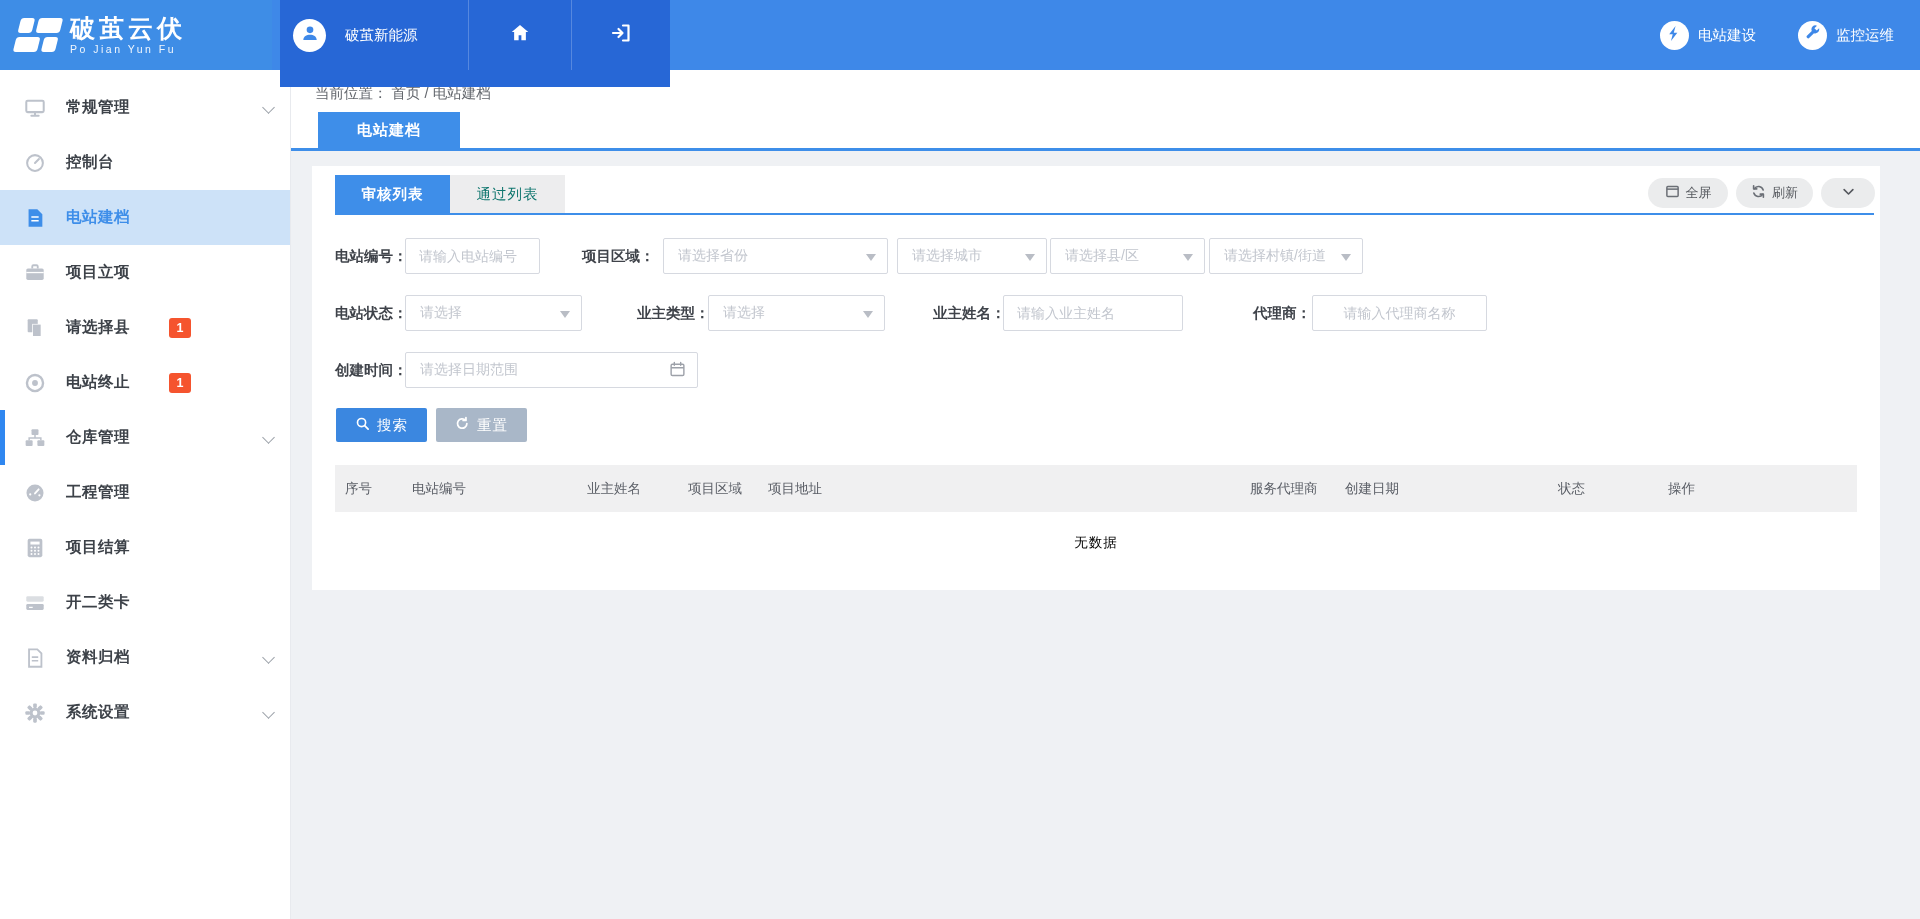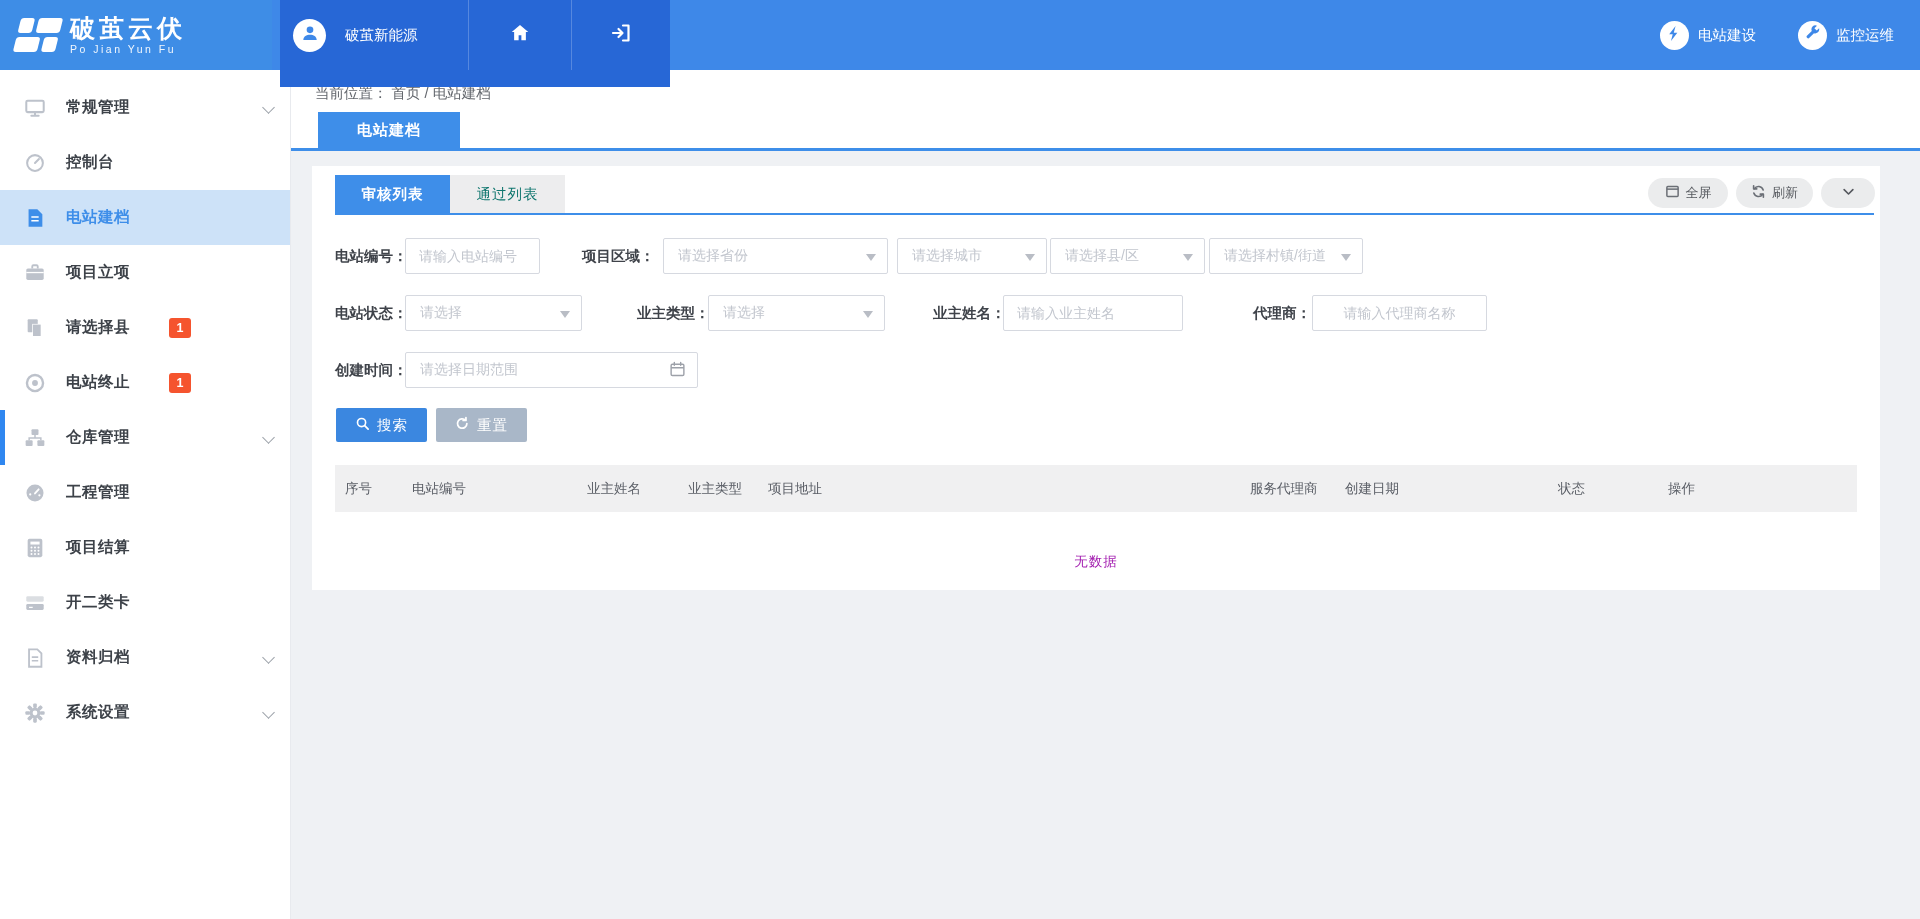--- a/index.html
+++ b/index.html
@@ -78,21 +78,21 @@
 
   .row1 .f { top:72px; }  .row2 .f { top:129px; }  .row3 .f { top:186px; }
 
   .btn { position:absolute; top:242px; width:91px; height:34px; border:none; border-radius:2px; color:#fff; font-size:14.5px; display:flex; align-items:center; justify-content:center; gap:7px; cursor:pointer; font-family:inherit; letter-spacing:1px; }
   .btn-search { left:24px; background:#3B87E0; }
   .btn-reset  { left:124px; background:#A9B7C8; }
 
   .thead { position:absolute; left:23px; top:299px; width:1522px; height:47px; background:#F0F0F1; }
   .th { position:absolute; top:0; line-height:47px; font-size:13.5px; color:#5A5E66; white-space:nowrap; }
   .empty-row { position:absolute; left:23px; top:346px; width:1522px; height:60px; display:flex; align-items:flex-start; justify-content:center; padding-top:22px; }
-  .empty-txt { font-size:13.5px; color:#a21caf; letter-spacing:1px;margin-top:19px; }
+  .empty-txt { font-size:13.5px; color:#000000; letter-spacing:1px; }
 </style>
 </head>
 <body>
 
 <div class="app">
 
   <header class="topbar">
     <div class="logo-sec">
       <div class="logo-mark">
         <i class="lm1"></i>
@@ -397,21 +397,21 @@
               <path d="M19 12a7.5 7.5 0 11-2.2-5.3" stroke="#fff" stroke-width="2.8" stroke-linecap="round"></path>
               <path d="M17.5 2.5v4.5H13" stroke="#fff" stroke-width="2.8" stroke-linecap="round" stroke-linejoin="round"></path>
             </svg></span>
         <span>重置</span>
       </button>
 
       <div class="thead" id="thead">
           <span class="th" style="left: 10px;">序号</span>
           <span class="th" style="left: 52px; margin-left: 25px;">电站编号</span>
           <span class="th" style="left: 252px;">业主姓名</span>
-          <span class="th" style="left: 353px;">业主类型</span>
+          <span class="th" style="left: 353px;">项目区域</span>
           <span class="th" style="left: 433px;">项目地址</span>
           <span class="th" style="left: 915px;">服务代理商</span>
           <span class="th" style="left: 1010px;">创建日期</span>
           <span class="th" style="left: 1223px;">状态</span>
           <span class="th" style="left: 1333px;">操作</span>
         </div>
       <div class="empty-row">
         <span class="empty-txt">无数据</span>
       </div>
     </section>

